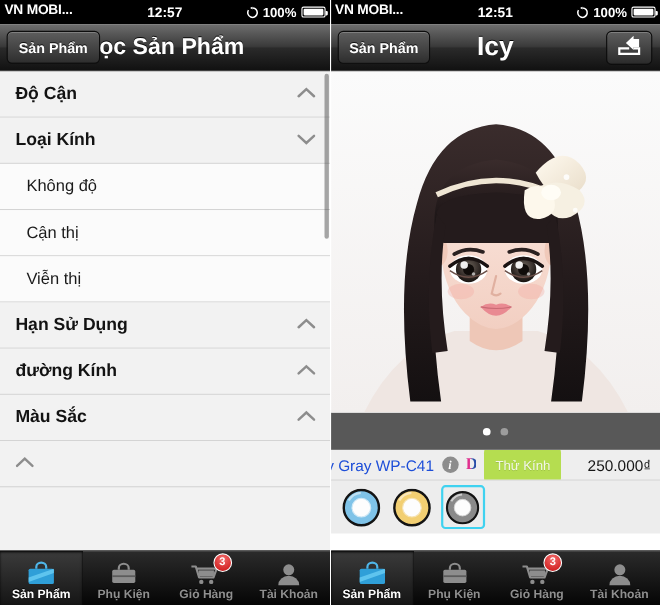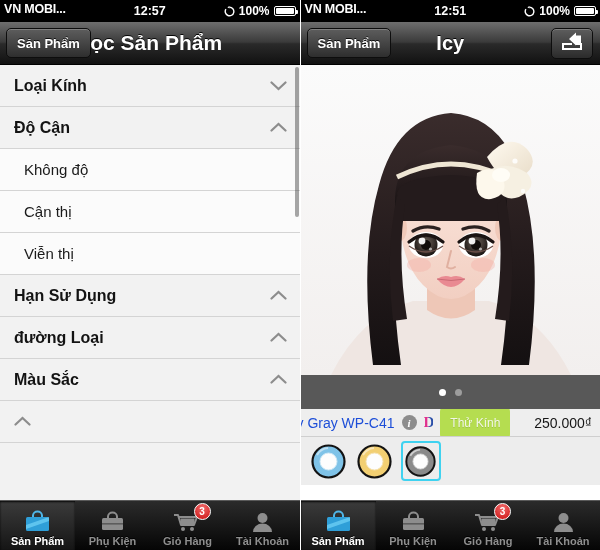--- a/index.html
+++ b/index.html
@@ -28,21 +28,21 @@
   .batt::after{content:"";position:absolute;right:-3px;top:3px;width:2px;height:4px;background:#fff;border-radius:0 1px 1px 0;}
   .batt i{display:block;width:100%;height:100%;background:#fff;border-radius:1px;}
   .pct{font-size:12px;}
 
   
   .navbar{position:relative;height:42px;
     background:linear-gradient(to bottom,#6e6e6e 0%,#3a3a3a 48%,#2a2a2a 52%,#111 100%);
     border-bottom:1px solid #000;display:flex;align-items:center;}
   .nav-title{position:absolute;left:0;right:0;text-align:center;color:#fff;font-size:21px;
     font-weight:bold;text-shadow:0 -1px 0 rgba(0,0,0,.9);letter-spacing:0px;pointer-events:none;}
-  .nav-title.small{font-size:20px;}
+  .nav-title.small{font-size:24px;}
   .backbtn{position:relative;z-index:2;margin-left:6px;height:28px;padding:0 10px;
     display:flex;align-items:center;border-radius:5px;
     background:linear-gradient(to bottom,#5d5d5d,#2e2e2e);
     border:1px solid #0d0d0d;box-shadow:inset 0 1px 0 rgba(255,255,255,.22);
     color:#fff;font-size:13px;font-weight:bold;text-shadow:0 -1px 0 rgba(0,0,0,.8);white-space:nowrap;}
   .sharebtn{position:relative;z-index:2;margin-left:auto;margin-right:7px;width:40px;height:29px;
     display:flex;align-items:center;justify-content:center;border-radius:5px;
     background:linear-gradient(to bottom,#5d5d5d,#2b2b2b);
     border:1px solid #0d0d0d;box-shadow:inset 0 1px 0 rgba(255,255,255,.22);}
 
@@ -131,33 +131,33 @@
     </div>
 
     <div class="navbar">
       <div class="backbtn">Sản Phẩm</div>
       <div class="nav-title">Lọc Sản Phẩm</div>
     </div>
 
     <div class="listwrap">
 
       <div class="row header">
+        <span class="lbl">Độ Cận</span>
+        <span class="chev">
+          <svg width="17" height="11" viewBox="0 0 17 11">
+              <path d="M1.5 8.5 L8.5 2 L15.5 8.5" fill="none" stroke="#8d8d8d" stroke-width="2.2" stroke-linecap="round"></path>
+            </svg>
+        </span>
+      </div>
+
+      <div class="row header">
         <span class="lbl">Loại Kính</span>
         <span class="chev">
           <svg width="17" height="11" viewBox="0 0 17 11">
               <path d="M1.5 2.5 L8.5 9 L15.5 2.5" fill="none" stroke="#8d8d8d" stroke-width="2.2" stroke-linecap="round"></path>
-            </svg>
-        </span>
-      </div>
-
-      <div class="row header">
-        <span class="lbl">Độ Cận</span>
-        <span class="chev">
-          <svg width="17" height="11" viewBox="0 0 17 11">
-              <path d="M1.5 8.5 L8.5 2 L15.5 8.5" fill="none" stroke="#8d8d8d" stroke-width="2.2" stroke-linecap="round"></path>
             </svg>
         </span>
       </div>
 
       <div class="row child">
         <span class="lbl">Không độ</span>
       </div>
       <div class="row child">
         <span class="lbl">Cận thị</span>
       </div>
@@ -167,21 +167,21 @@
 
       <div class="row header">
         <span class="lbl">Hạn Sử Dụng</span>
         <span class="chev">
           <svg width="17" height="11" viewBox="0 0 17 11">
               <path d="M1.5 8.5 L8.5 2 L15.5 8.5" fill="none" stroke="#8d8d8d" stroke-width="2.2" stroke-linecap="round"></path>
             </svg>
         </span>
       </div>
       <div class="row header">
-        <span class="lbl">đường Loại</span>
+        <span class="lbl">đường Kính</span>
         <span class="chev">
           <svg width="17" height="11" viewBox="0 0 17 11">
               <path d="M1.5 8.5 L8.5 2 L15.5 8.5" fill="none" stroke="#8d8d8d" stroke-width="2.2" stroke-linecap="round"></path>
             </svg>
         </span>
       </div>
       <div class="row header">
         <span class="lbl">Màu Sắc</span>
         <span class="chev">
           <svg width="17" height="11" viewBox="0 0 17 11">

